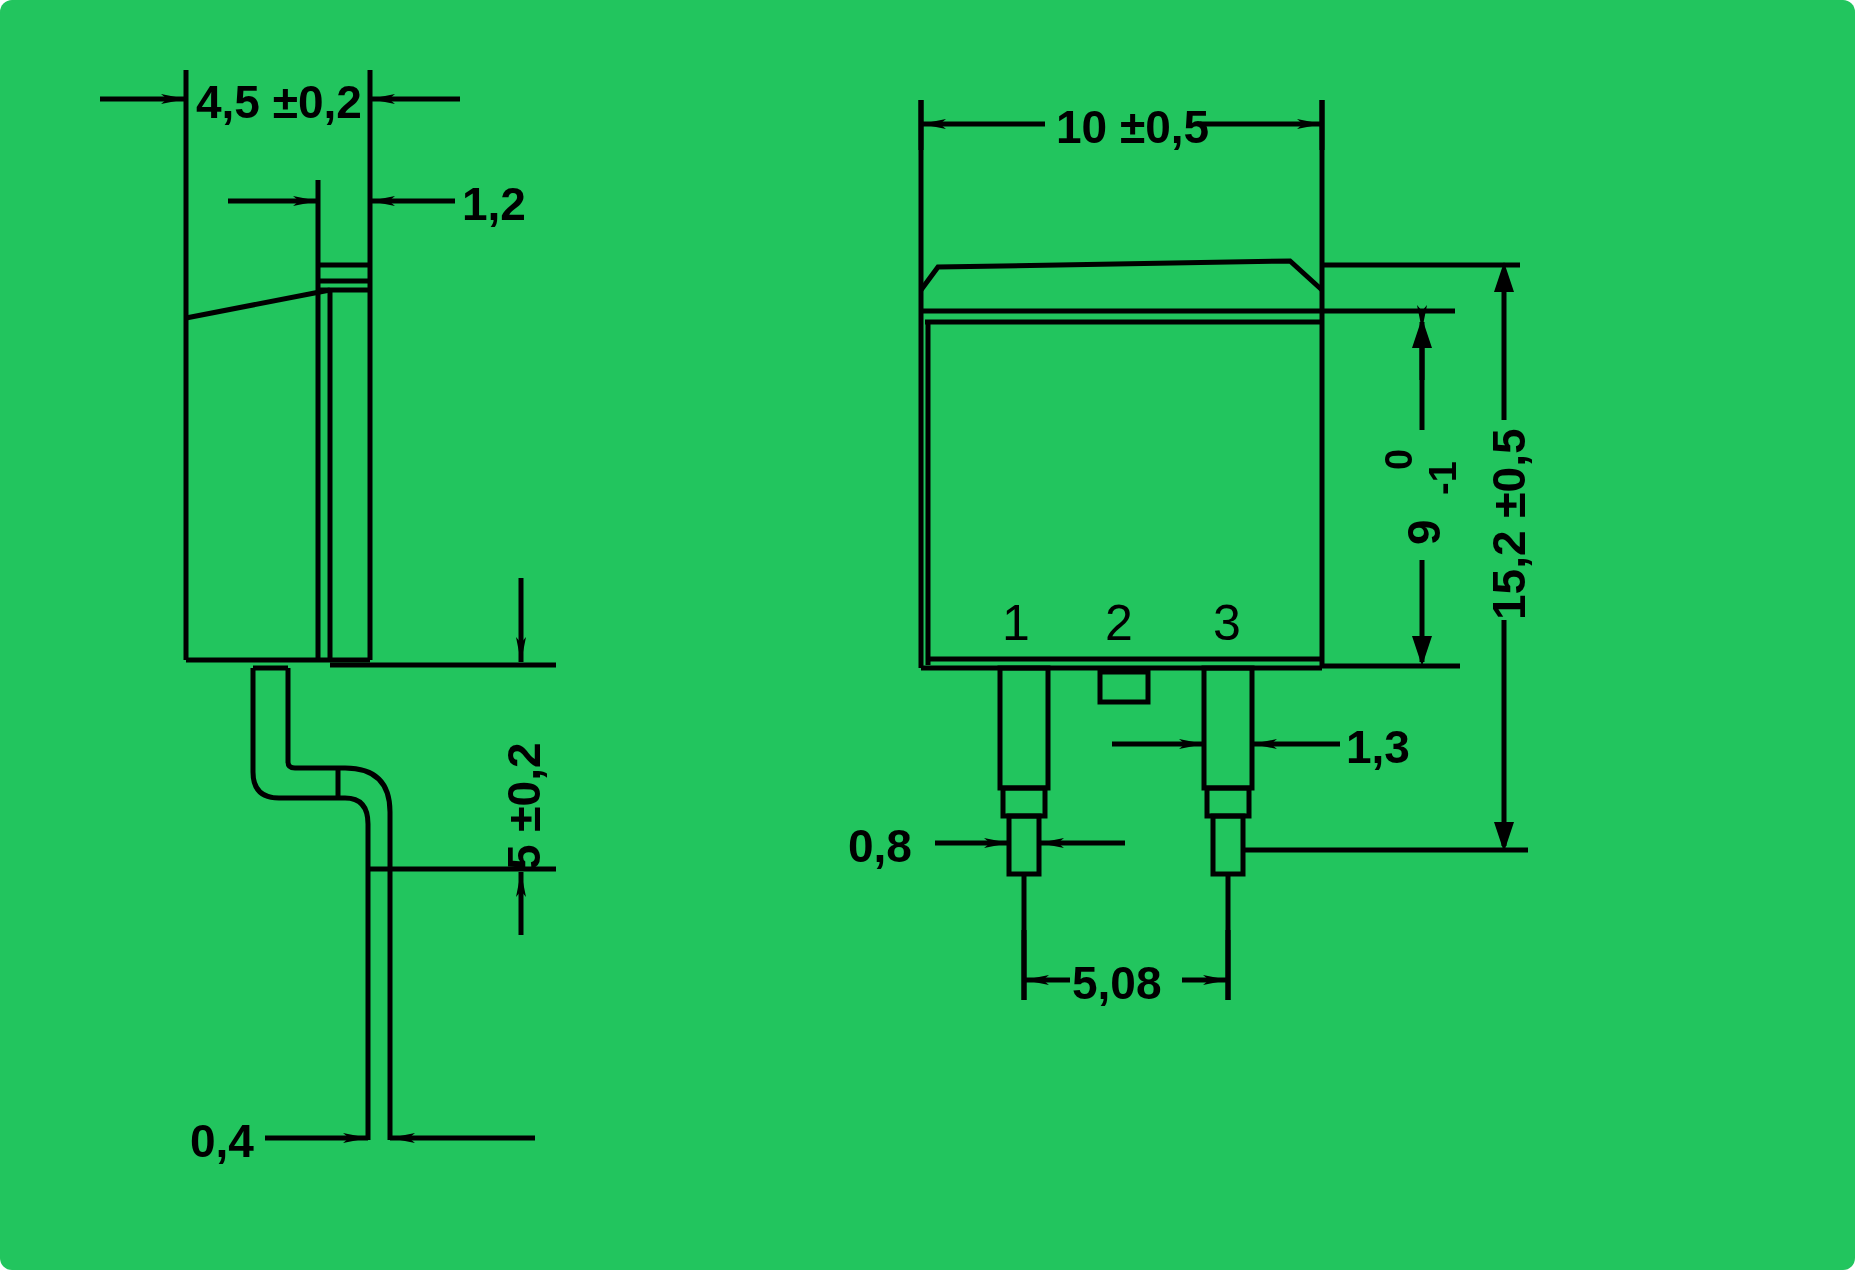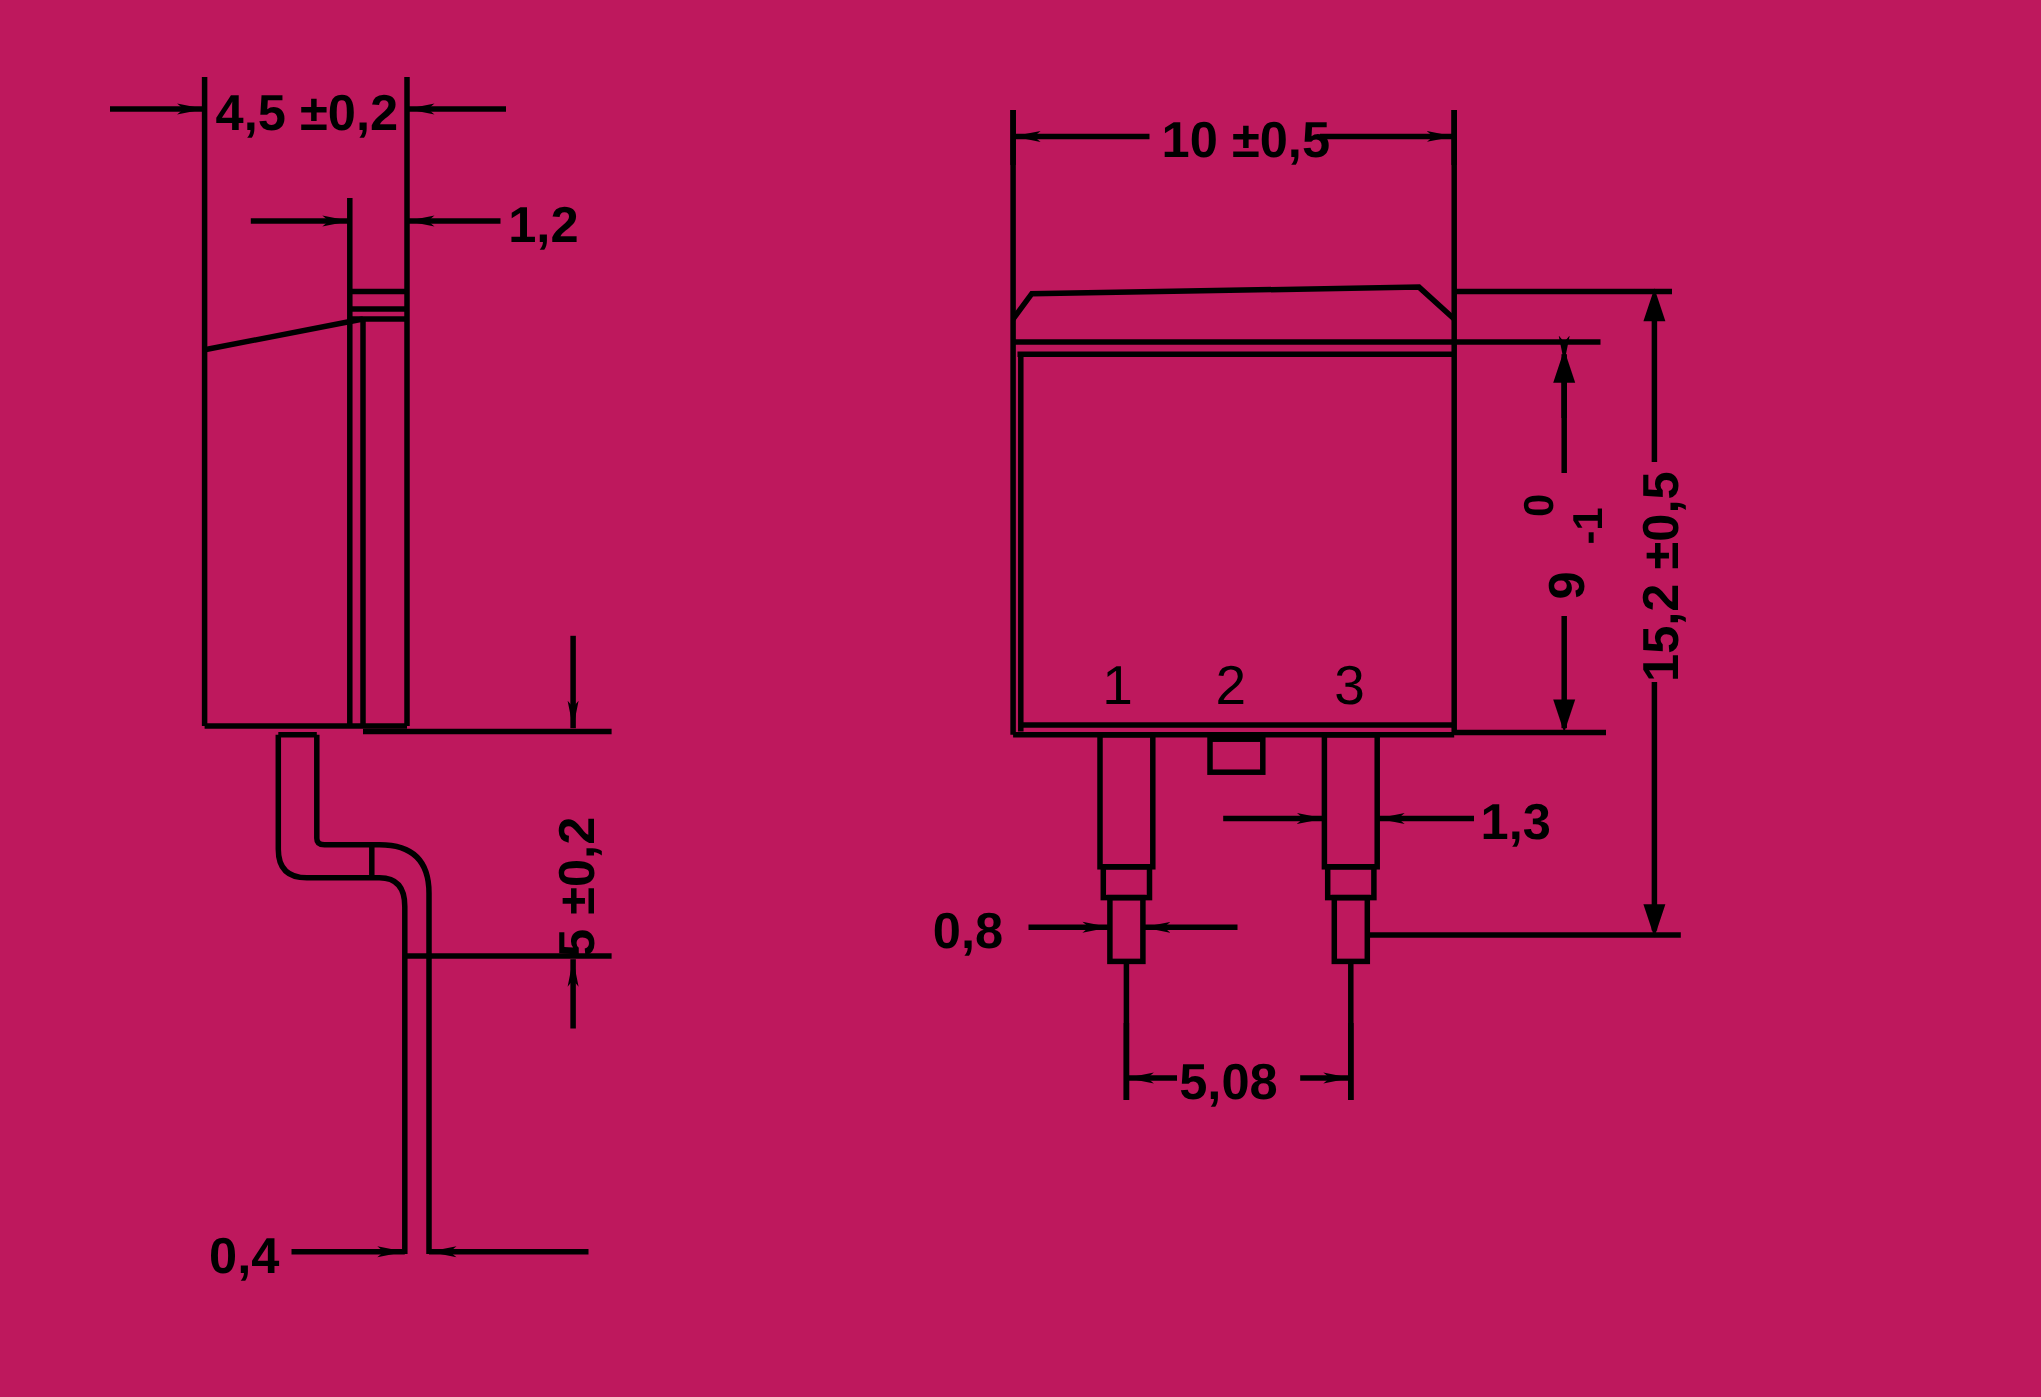--- a/index.html
+++ b/index.html
@@ -1,18 +1,18 @@
 <!DOCTYPE html>
 <html><head>
 <meta charset="utf-8">
 <style>
   html,body{margin:0;padding:0;background:#ffffff;}
   body{width:1855px;height:1270px;overflow:hidden;
        font-family:"Liberation Sans", sans-serif;}
-  #stage{position:relative;width:1855px;height:1270px;background:#be185d;}
+  #stage{position:relative;width:1855px;height:1270px;background:#22c55e;border-radius:12px;}
   svg{display:block;}
   .dimtext{font-family:"Liberation Sans", sans-serif;font-weight:bold;fill:#000;}
   .pintext{font-family:"Liberation Sans", sans-serif;font-weight:normal;fill:#000;}
 </style>
 </head>
 <body>
 
 <div id="stage">
 <svg width="1855" height="1270" viewBox="0 0 1855 1270">
 

